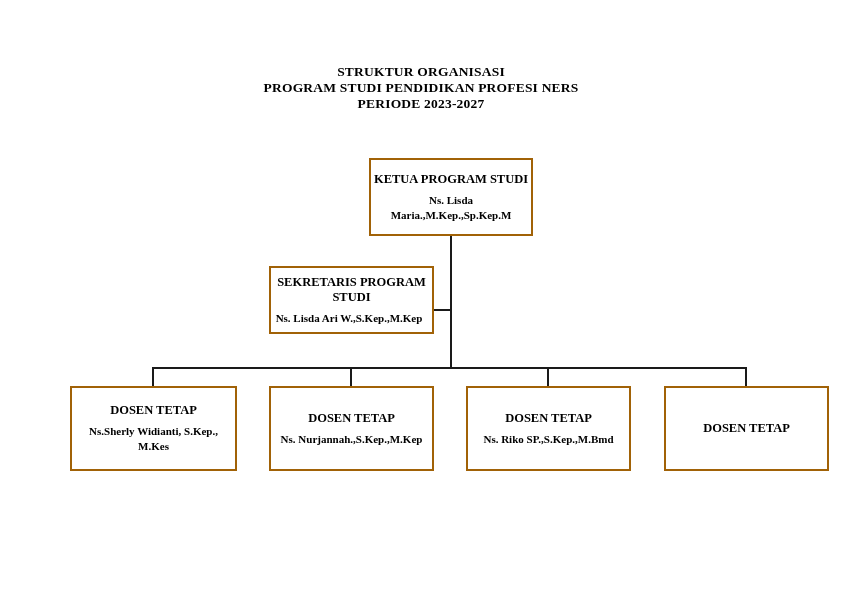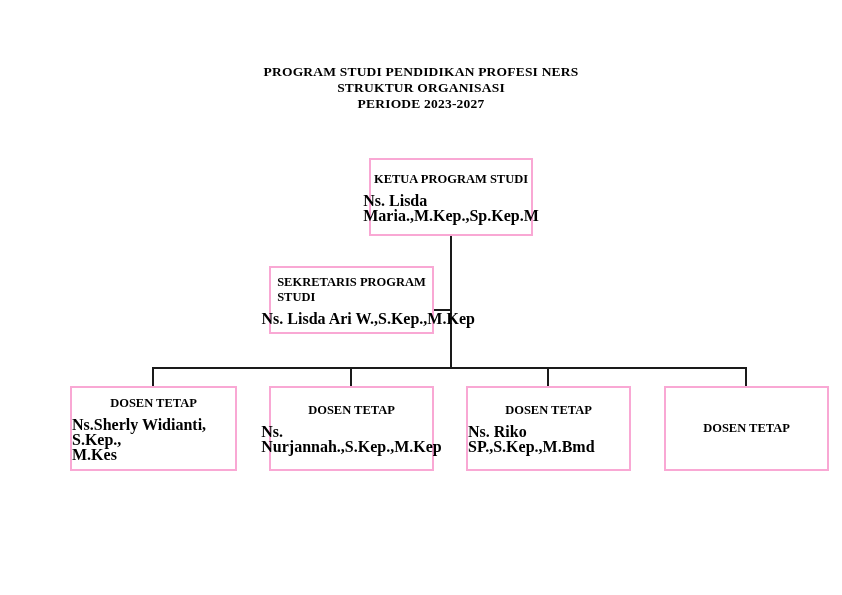--- a/index.html
+++ b/index.html
@@ -41,58 +41,58 @@
   .line {
     position: absolute;
     background: #1a1a1a;
   }
   .v-line { width: 2px; }
   .h-line { height: 2px; }
 
   
   .box {
     position: absolute;
-    border: 2px solid #f9a8d4;
+    border: 2px solid #a16207;
     background: #ffffff;
     box-sizing: border-box;
     display: flex;
     flex-direction: column;
     align-items: center;
     justify-content: center;
-    text-align: left;
+    text-align: center;
     z-index: 2;
   }
   .box-title {
     font-weight: bold;
     font-size: 12.5px;
     line-height: 15px;
     white-space: pre-line;
   }
   .box-name {
     font-weight: bold;
-    font-size: 16px;
+    font-size: 11px;
     line-height: 15px;
     white-space: pre-line;
     margin-top: 6px;
   }
   
   .overflow-name {
     white-space: nowrap;
     width: 175px;
     margin-left: -5px;
   }
 </style>
 </head>
 <body>
 
 <div id="chart">
 
   <div class="title-block">
+    <div class="title-line">STRUKTUR ORGANISASI</div>
     <div class="title-line">PROGRAM STUDI PENDIDIKAN PROFESI NERS</div>
-    <div class="title-line">STRUKTUR ORGANISASI</div>
     <div class="title-line">PERIODE 2023-2027</div>
   </div>
 
   <div class="line v-line" style="left:450px; top:236px; height:133px;"></div>
 
   <div class="line h-line" style="left:432px; top:309px; width:20px;"></div>
 
   <div class="line h-line" style="left:153px; top:367px; width:594px;"></div>
 
   <div class="line v-line" style="left:152px; top:367px; height:21px;"></div>

